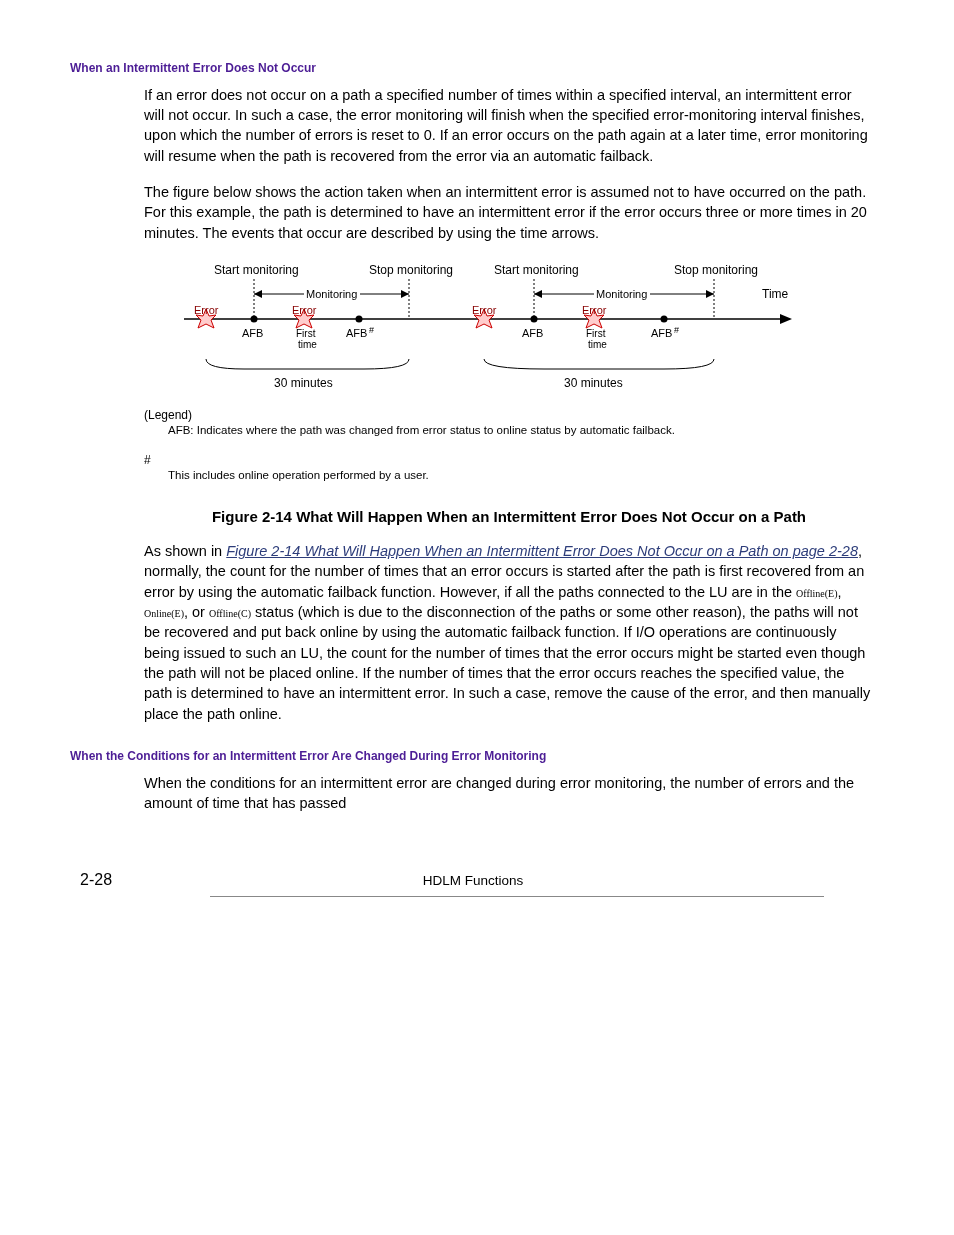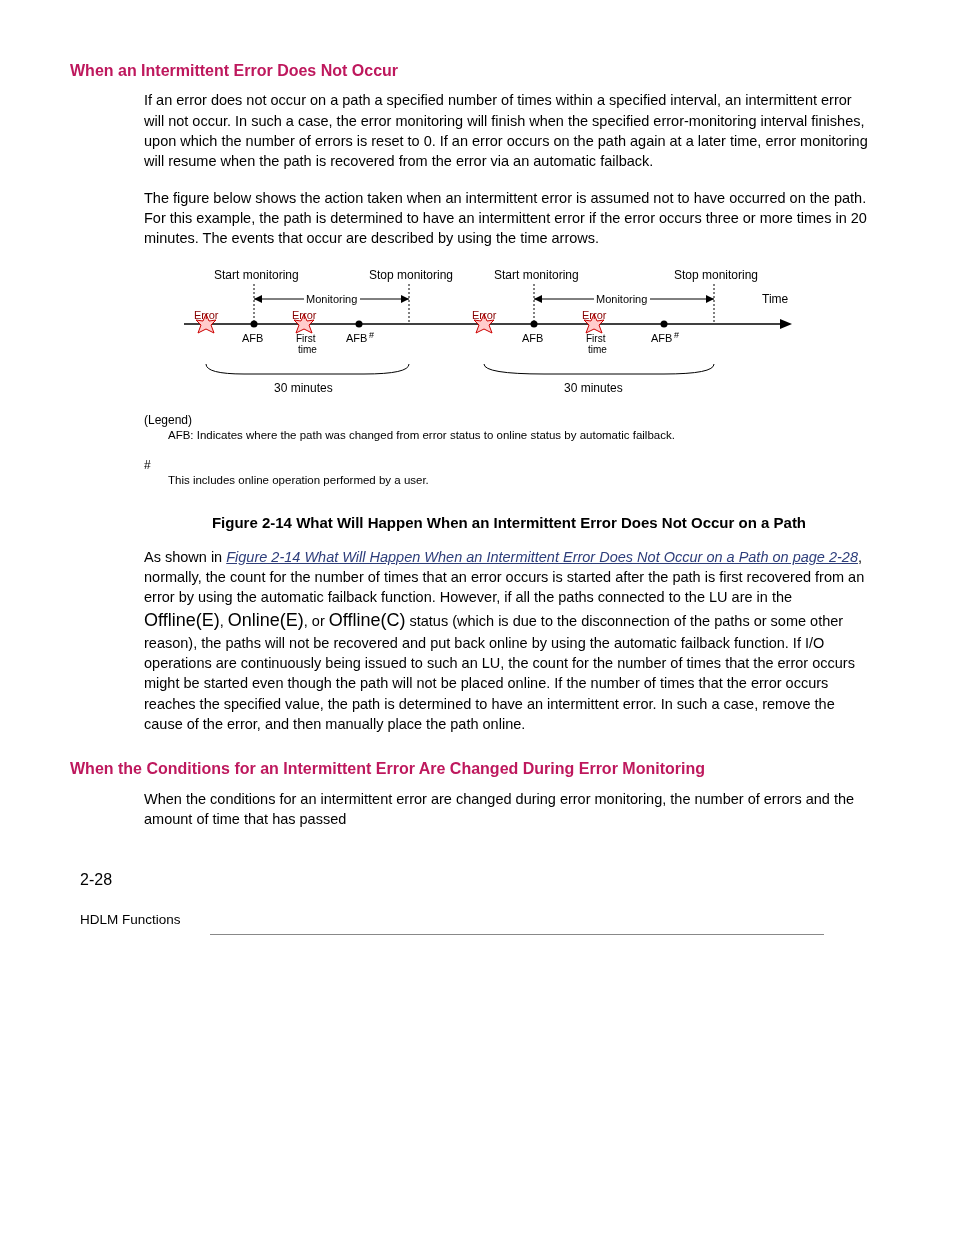--- a/index.html
+++ b/index.html
@@ -7,22 +7,22 @@
     padding: 60px 70px 40px 70px;
     font-family: Verdana, Geneva, sans-serif;
     font-size: 14.5px;
     color: #000;
     line-height: 1.4;
     width: 954px;
     box-sizing: border-box;
     background: #fff;
   }
   h2.section-heading {
-    color: #be185d;
-    font-size: 16px;
+    color: #4c1d95;
+    font-size: 12px;
     font-weight: bold;
     margin: 0 0 8px 0;
   }
   .body-block {
     margin-left: 74px;
     margin-right: 10px;
   }
   p {
     margin: 0 0 16px 0;
   }
@@ -34,39 +34,38 @@
     text-align: center;
     margin: 12px 0 14px 0;
     font-size: 15px;
   }
   .link {
     color: #2d3d7a;
     text-decoration: underline;
     font-style: italic;
   }
   .mono {
-    font-family: Liberation Sans, sans-serif;
-    font-size: 18px;
+    font-family: Liberation Serif, serif;
+    font-size: 10px;
   }
   .footer {
     margin-top: 40px;
     font-size: 13.5px;
   }
   .footer-top {
     display: flex;
     justify-content: space-between;
     align-items: baseline;
     padding: 0 10px 2px 10px;
-    flex-direction: column;
   }
   .footer-pageno {
     font-size: 16px;
   }
   .footer-center-top {
-    text-align: left;
+    text-align: center;
     flex: 1;
     margin-top: 19px;
   }
   .footer-hr {
     border: none;
     border-top: 1px solid #888;
     margin: 2px 60px 2px 140px;
   }
   .footer-bottom {
     text-align: center;

